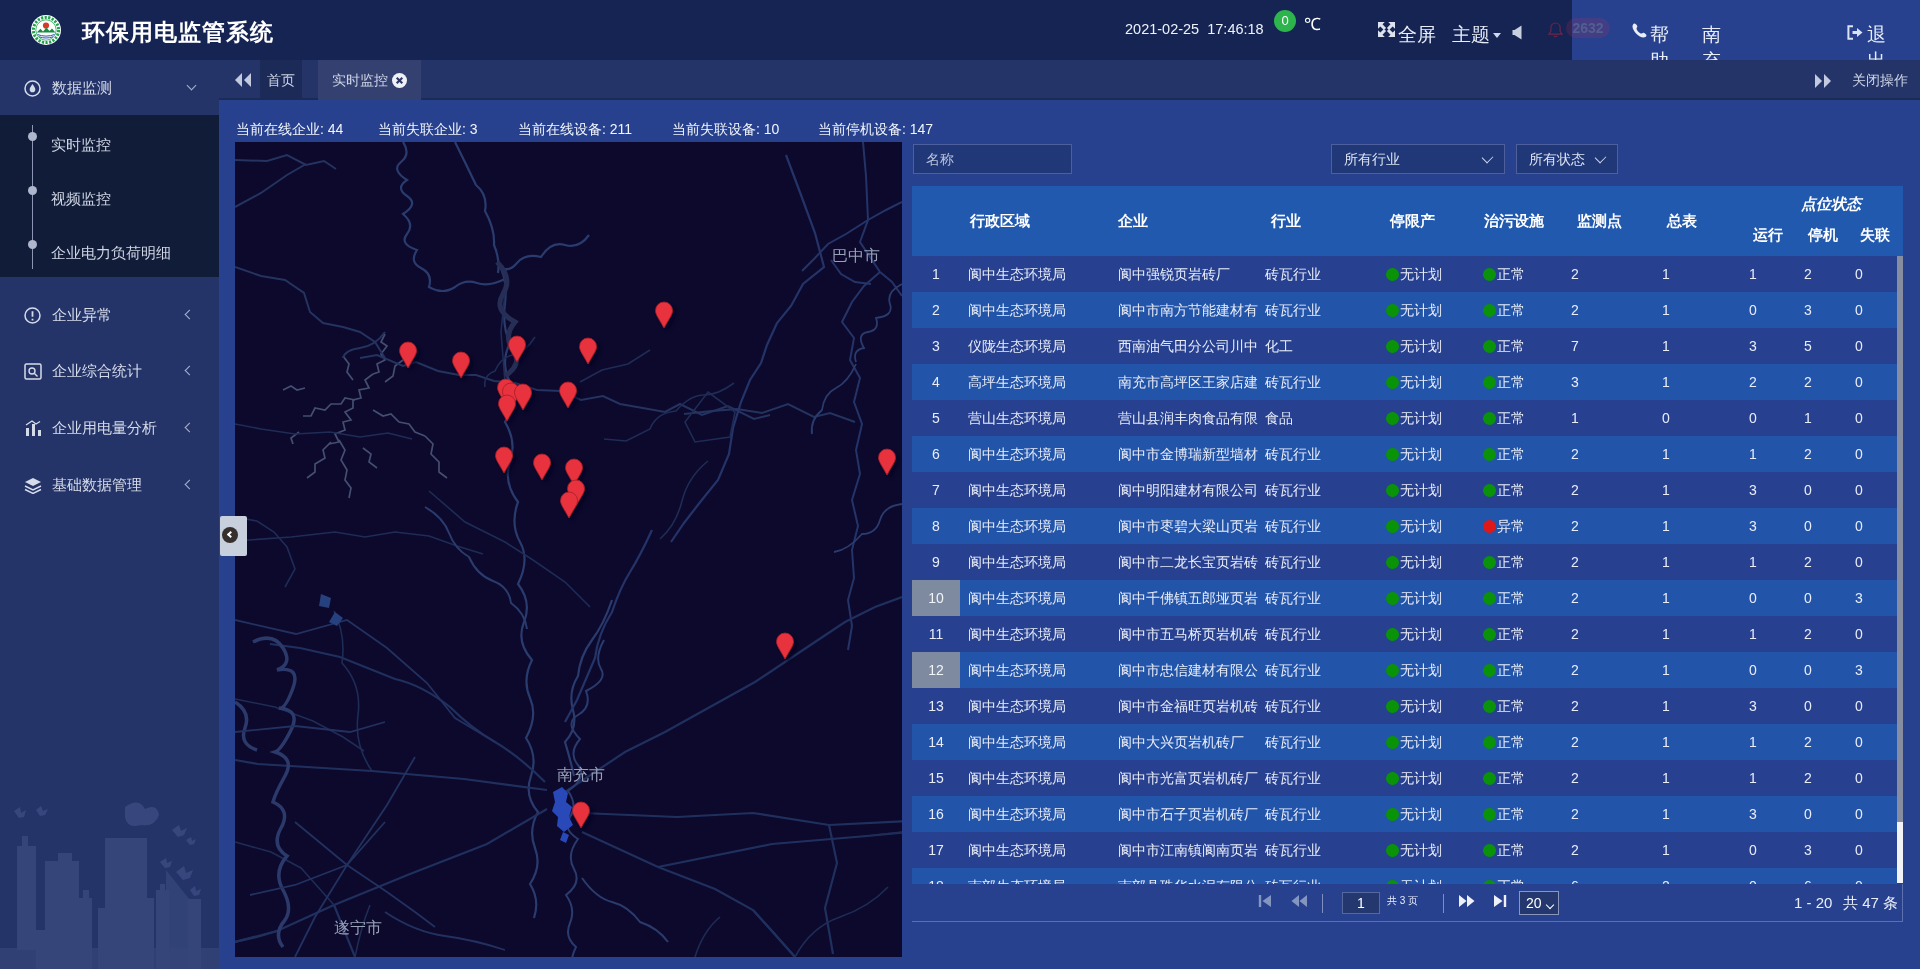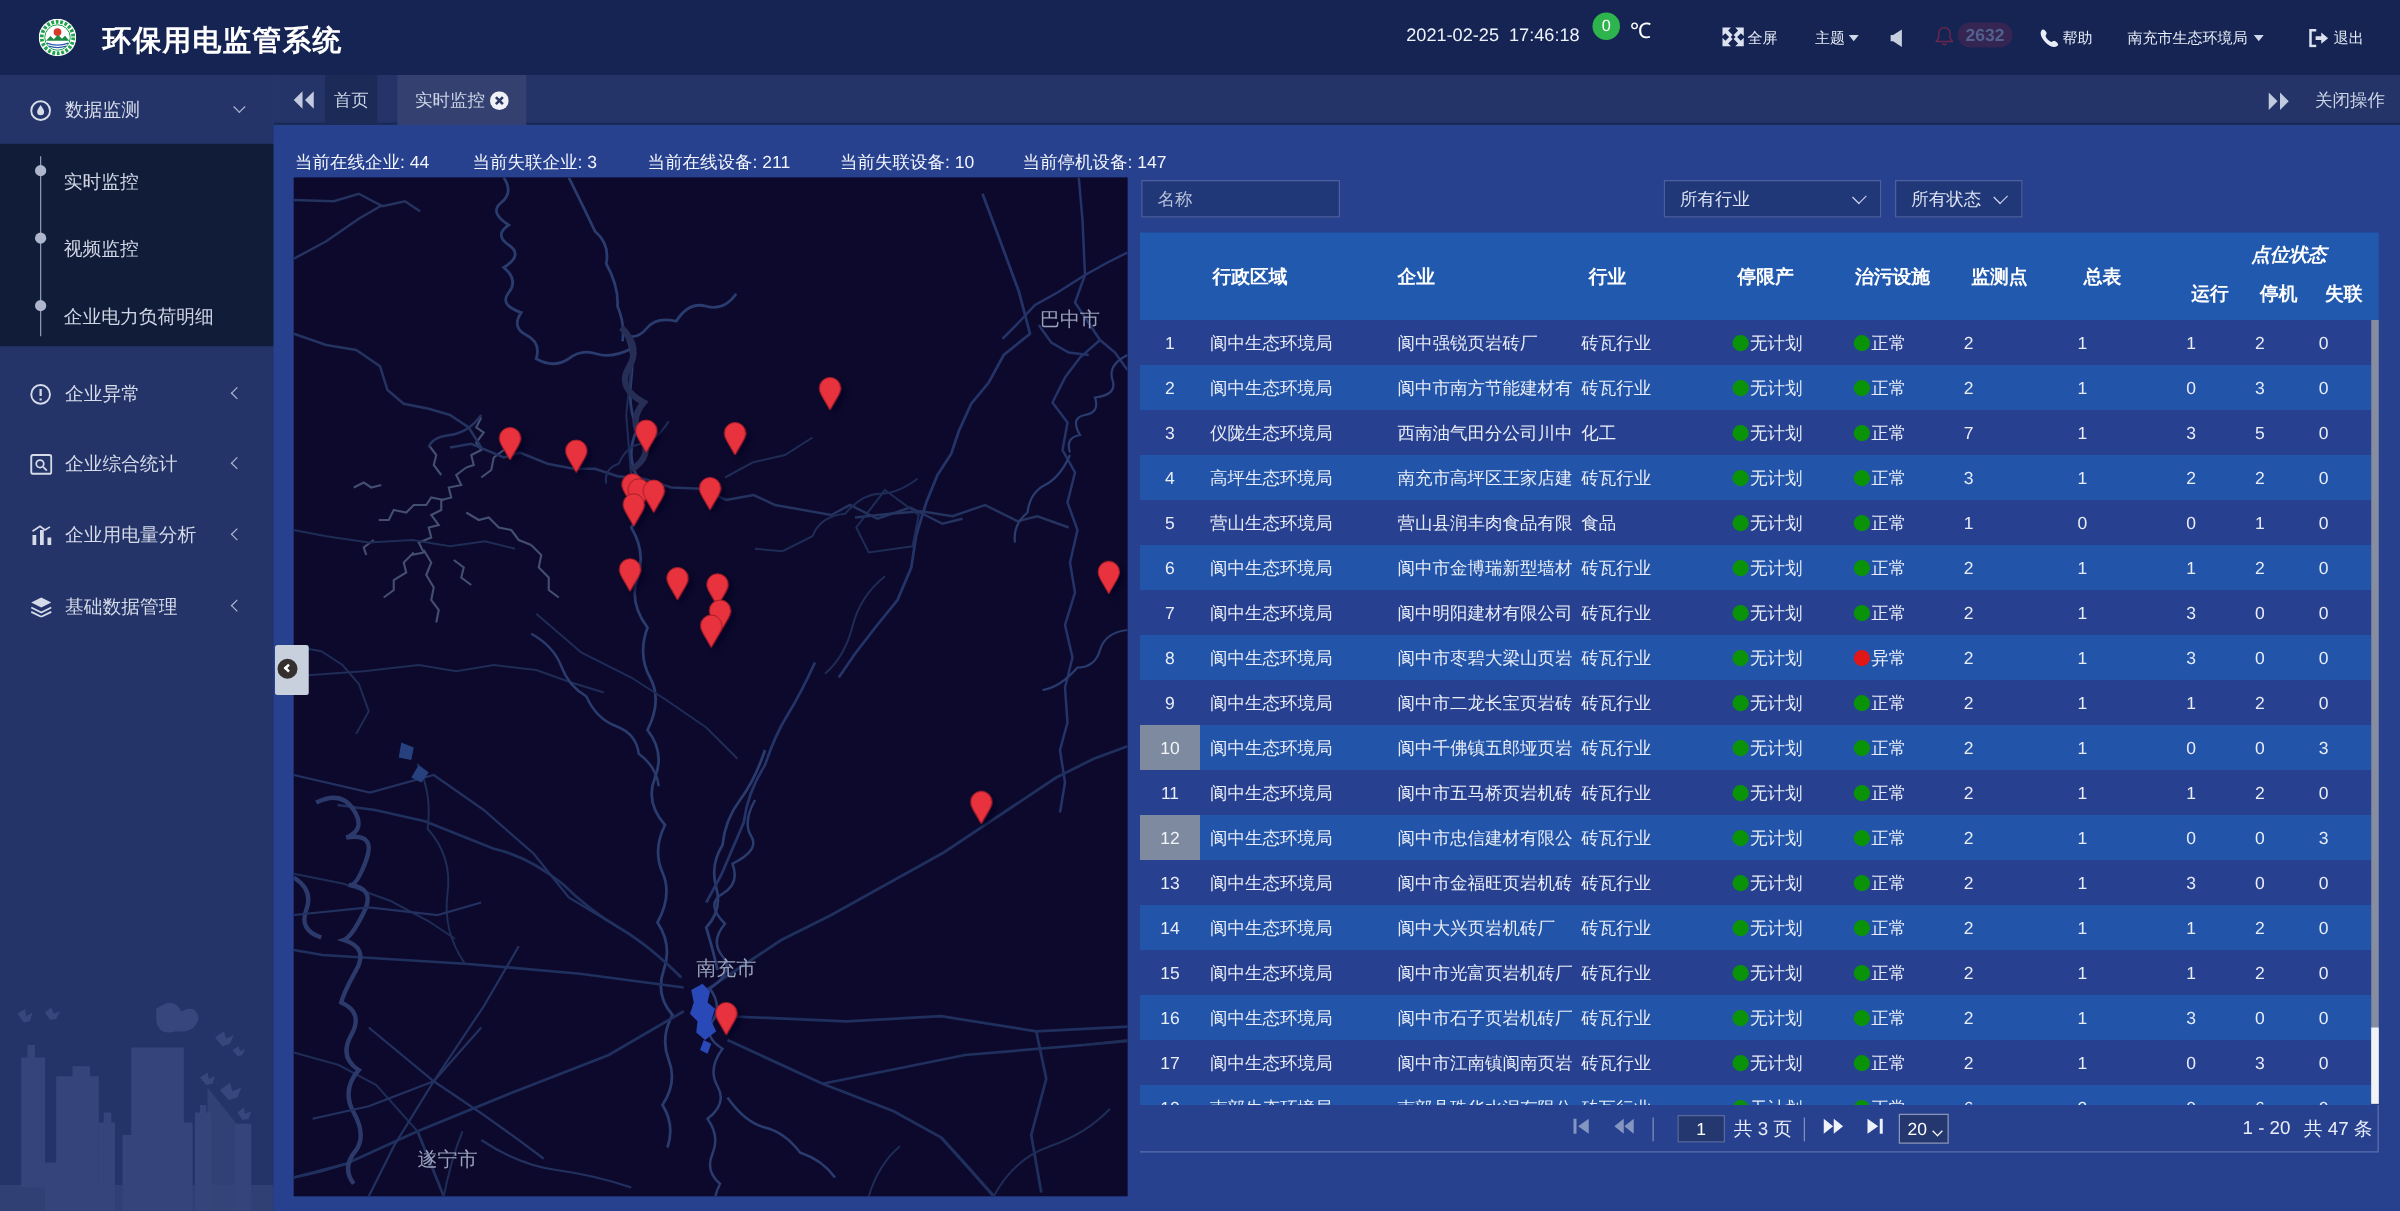--- a/index.html
+++ b/index.html
@@ -1,27 +1,27 @@
 <!DOCTYPE html>
 <html lang="zh"><head>
 <meta charset="utf-8">
 <title>环保用电监管系统</title>
 <style>
 *{margin:0;padding:0;box-sizing:border-box;}
 html,body{width:1920px;height:969px;overflow:hidden;}
 body{font-family:"Liberation Sans",sans-serif;background:#27418f;}
 #app{position:relative;width:1920px;height:969px;overflow:hidden;}
 
-#hdr{position:absolute;left:0;top:0;width:1920px;height:60px;background:#152453;}
+#hdr{position:absolute;left:0;top:0;width:1572px;height:60px;background:#152453;}
 #logo{position:absolute;left:31px;top:15px;width:30px;height:30px;}
 #title{position:absolute;left:82px;top:17px;font-size:23px;font-weight:bold;color:#fff;letter-spacing:1px;}
 #time{position:absolute;left:1125px;top:21px;font-size:14.5px;color:#eef2fa;}
 #temp{position:absolute;left:1274px;top:10px;width:22px;height:22px;border-radius:50%;background:#2db44c;color:#fff;font-size:13px;text-align:center;line-height:22px;}
 #celsius{position:absolute;left:1304px;top:12px;color:#fff;font-size:17px;}
-.hitem{position:absolute;top:22px;color:#e8edf8;font-size:12px;}
+.hitem{position:absolute;top:22px;color:#e8edf8;font-size:19px;}
 .caret{display:inline-block;width:0;height:0;border-left:4px solid transparent;border-right:4px solid transparent;border-top:5px solid #cfd7ea;vertical-align:middle;margin-left:5px;}
 #badge{position:absolute;left:1566px;top:18px;width:44px;height:20px;border-radius:10px;background:rgba(216,44,80,0.16);color:#51608c;font-size:14px;font-weight:bold;text-align:center;line-height:20px;}
 
 #tabbar{position:absolute;left:219px;top:60px;width:1701px;height:40px;background:#243468;border-bottom:2px solid #1b2b58;}
 .tab{position:absolute;top:0;height:40px;line-height:40px;font-size:14px;color:#cdd4e6;text-align:center;}
 #tab1{left:41px;width:42px;background:#1b2a57;}
 #tab2{left:99px;width:103px;background:#344170;}
 
 #side{position:absolute;left:0;top:60px;width:219px;height:909px;background:#243468;overflow:hidden;}
 .mitem{position:absolute;left:0;width:219px;height:56px;color:#d6dbea;font-size:15px;}
@@ -637,21 +637,21 @@
 
 <div id="pager">
   <div class="pi" style="left:345px;"><svg width="16" height="16" viewBox="0 0 16 16">
           <path d="M3 2 v12" stroke="#8495c0" stroke-width="2.4"></path>
           <path d="M14 2 L5.5 8 14 14z" fill="#8495c0"></path>
         </svg></div>
   <div class="pi" style="left:378px;"><svg width="18" height="16" viewBox="0 0 18 16">
           <path d="M9 2 L1.5 8 9 14z M17 2 L9.5 8 17 14z" fill="#8495c0"></path>
         </svg></div>
   <div class="sep" style="left:410px;"></div>
-  <div class="pi" style="left:475px;top:10px;font-size:15px;">共 3 页</div>
+  <div class="pi" style="left:475px;top:10px;font-size:10px;">共 3 页</div>
   <div class="sep" style="left:531px;"></div>
   <div class="pi" style="left:546px;"><svg width="18" height="16" viewBox="0 0 18 16">
           <path d="M1 2 l7.5 6 L1 14z M9 2 l7.5 6 L9 14z" fill="#eef1f8"></path>
         </svg></div>
   <div class="pi" style="left:580px;"><svg width="16" height="16" viewBox="0 0 16 16">
           <path d="M2 2 l8.5 6 L2 14z" fill="#eef1f8"></path>
           <path d="M13 2 v12" stroke="#eef1f8" stroke-width="2.4"></path>
         </svg></div>
   <div id="pginput">1</div>
   <div id="pgsel">20<span style="position:absolute;right:5px;top:10px;width:6px;height:6px;border-left:1.6px solid #fff;border-bottom:1.6px solid #fff;transform:rotate(-45deg);"></span></div>

